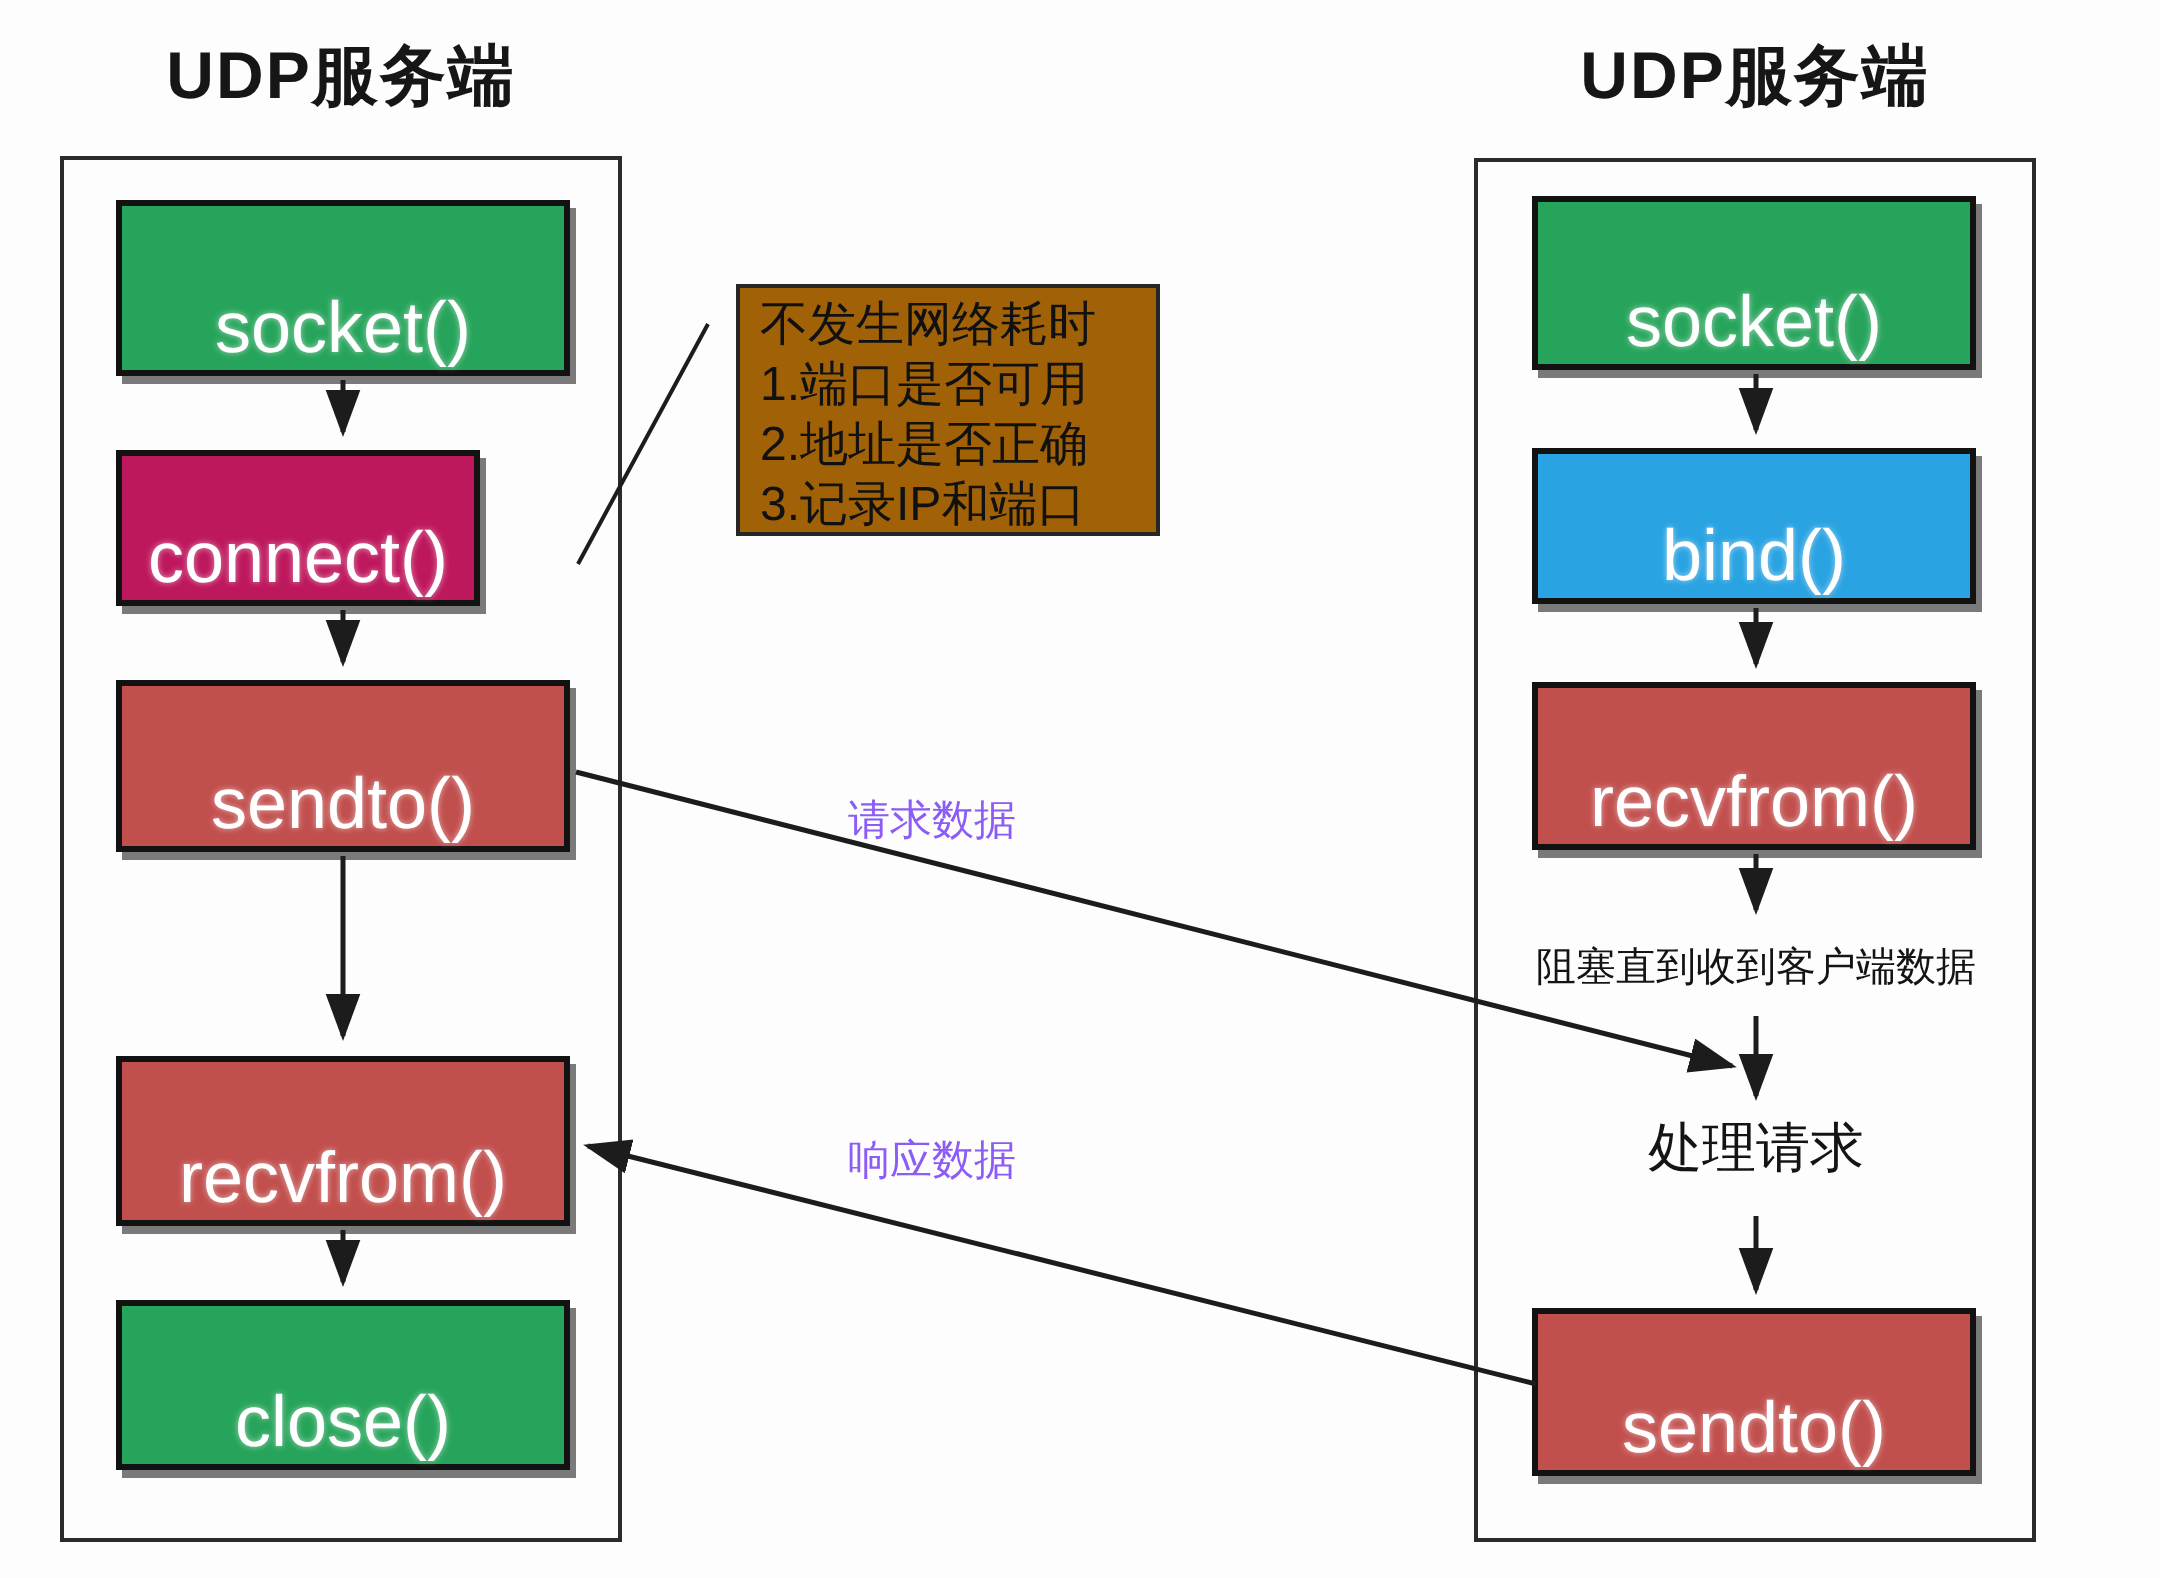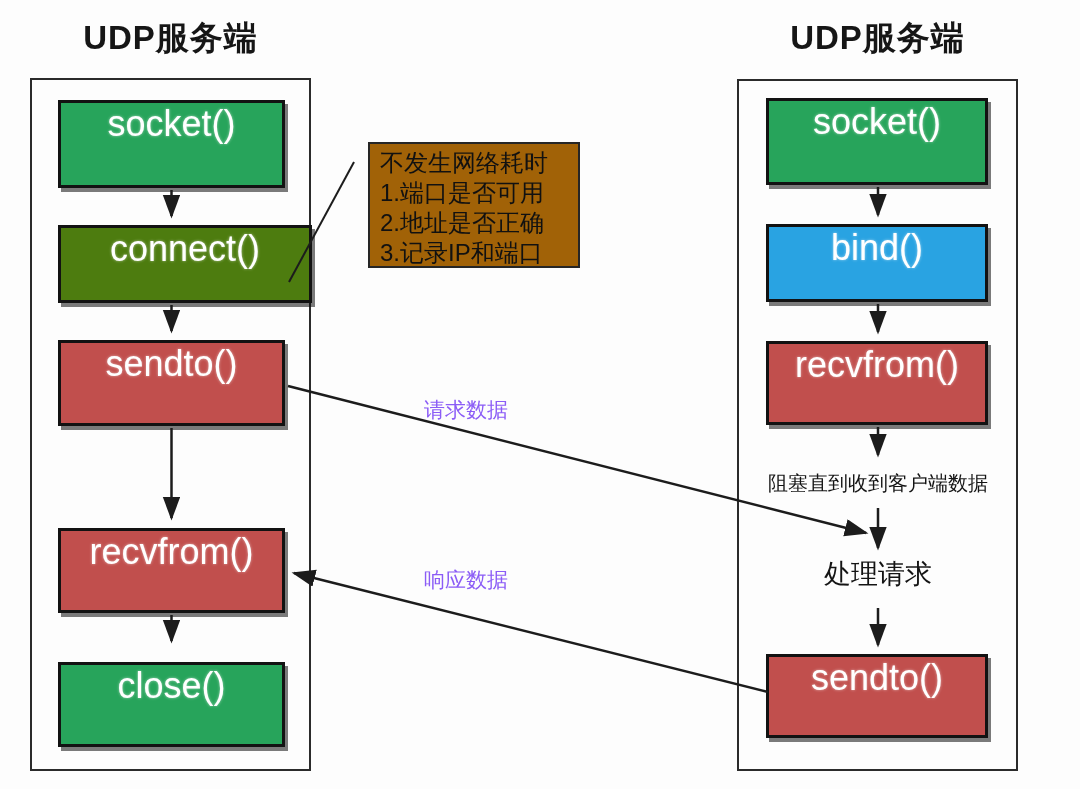--- a/index.html
+++ b/index.html
@@ -11,21 +11,21 @@
   .panel {
     position:absolute; border:2px solid #2b2b2b; background:transparent;
     box-sizing:border-box;
   }
   .panel-title {
     position:absolute; text-align:center; font-size:33px; font-weight:600;
     letter-spacing:1px; color:#161616; white-space:nowrap;
   }
   .fbox {
     position:absolute; box-sizing:border-box;
-    display:flex; align-items:flex-start; justify-content:center;
+    display:flex; align-items:flex-end; justify-content:center;
     border:3px solid #121212; box-shadow:3px 4px 0 rgba(15,15,15,.55);
     color:#ffffff; font-size:36px;
     text-shadow:0 0 3px rgba(255,255,255,.55);
     white-space:nowrap;
   }
   .note-box {
     position:absolute; box-sizing:border-box; background:#a16207;
     border:2px solid #262626; padding:4px 4px 0 10px;
     font-size:24px; line-height:30px; color:#111; white-space:nowrap;
   }
@@ -48,30 +48,30 @@
   <div class="panel-title" style="left:30px; top:16px; width:281px;">UDP服务端</div>
   <div class="panel-title" style="left:737px; top:16px; width:281px;">UDP服务端</div>
 
   <div class="panel" style="left:30px; top:78px; width:281px; height:693px;"></div>
 
   <div class="panel" style="left:737px; top:79px; width:281px; height:692px;"></div>
 
   <div class="fbox" style="left: 58px; top: 100px; width: 227px; height: 88px; background-color: rgb(39, 164, 91);">
     <span>socket()</span>
   </div>
-  <div class="fbox" style="left: 58px; top: 225px; width: 254px; height: 78px; background-color: #4d7c0f;">
+  <div class="fbox" style="left: 58px; top: 225px; width: 182px; height: 78px; background-color: #be185d;">
     <span>connect()</span>
   </div>
   <div class="fbox" style="left: 58px; top: 340px; width: 227px; height: 86px; background-color: rgb(193, 79, 77);">
     <span>sendto()</span>
   </div>
   <div class="fbox" style="left: 58px; top: 528px; width: 227px; height: 85px; background-color: rgb(193, 79, 77);">
     <span>recvfrom()</span>
   </div>
-  <div class="fbox" style="left: 58px; top: 650px; width: 227px; height: 85px; background-color: rgb(39, 164, 91); margin-top: 12px;">
+  <div class="fbox" style="left: 58px; top: 650px; width: 227px; height: 85px; background-color: rgb(39, 164, 91);">
     <span>close()</span>
   </div>
 
   <div class="fbox" style="left: 766px; top: 98px; width: 222px; height: 87px; background-color: rgb(39, 164, 91);">
     <span>socket()</span>
   </div>
   <div class="fbox" style="left: 766px; top: 224px; width: 222px; height: 78px; background-color: rgb(41, 163, 226);">
     <span>bind()</span>
   </div>
   <div class="fbox" style="left: 766px; top: 341px; width: 222px; height: 84px; background-color: rgb(193, 79, 77);">

